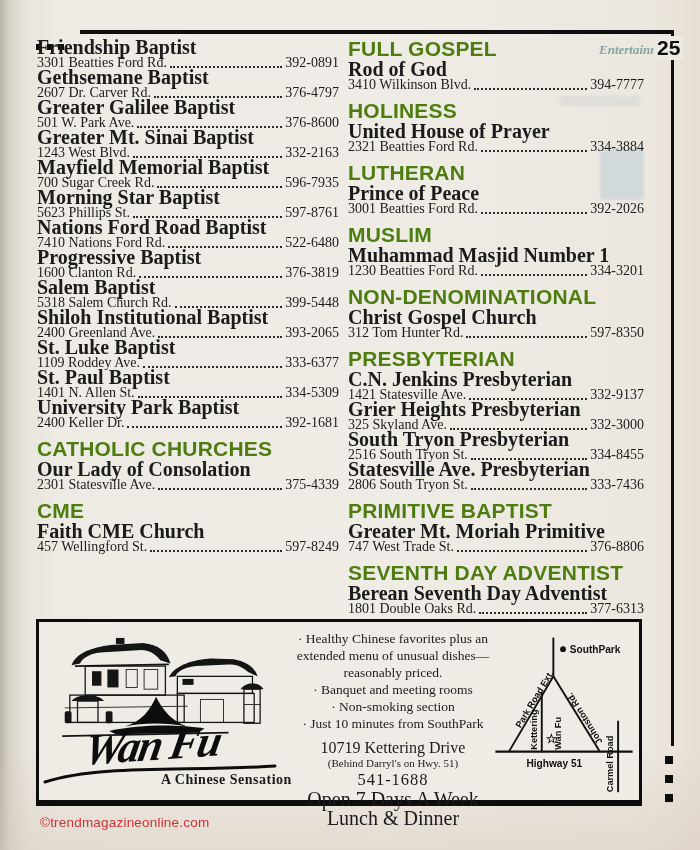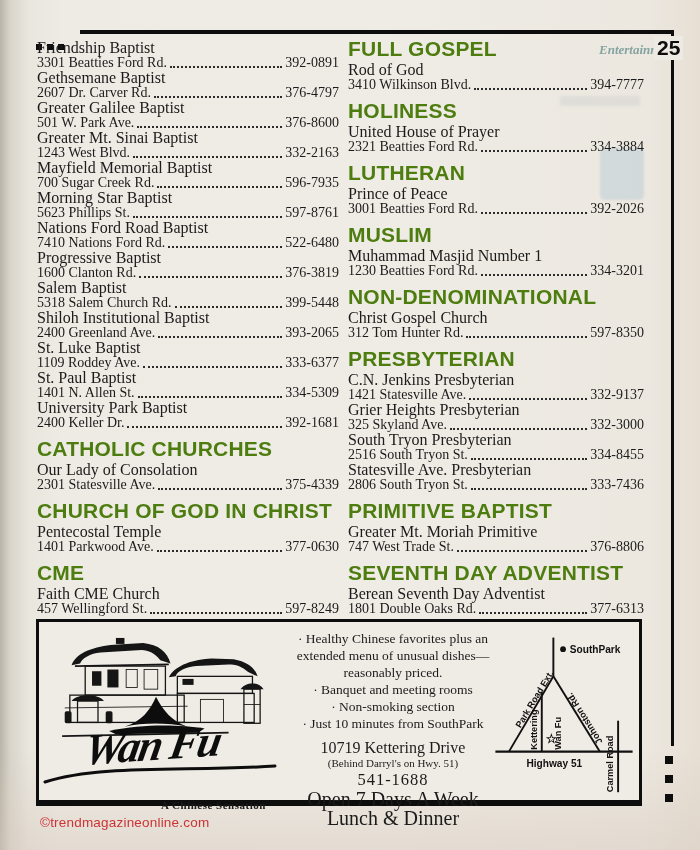--- a/index.html
+++ b/index.html
@@ -40,41 +40,41 @@
   #left-col{left:37px;top:40px;width:302px;}
   #right-col{left:348px;top:38px;width:296px;}
   .dir-section{margin-top:8px;}
   .dir-column > .dir-section:first-child{margin-top:0;}
   .dir-section.no-heading{margin-top:0;}
   .section-heading{
     margin:0 0 2px 0;font-family:"Liberation Sans", sans-serif;font-weight:700;
     font-size:21px;line-height:22px;color:#4d7c0f;letter-spacing:.2px;transform:scaleY(.98);
     transform-origin:left top;white-space:nowrap;
   }
-  .entry-name{font-weight:400;font-size:16px;line-height:15px;white-space:nowrap;}
+  .entry-name{font-weight:700;font-size:20px;line-height:15px;white-space:nowrap;}
   .entry-line{display:flex;align-items:baseline;font-size:14px;line-height:15px;}
   .addr{white-space:nowrap;}
   .dots{flex:1;border-bottom:2px dotted #2b2b2b;margin:0 3px 2px 3px;align-self:flex-end;min-width:12px;}
   .phone{white-space:nowrap;}
   
   .ad-box{
     position:absolute;left:36px;top:619px;width:600px;height:178px;background:#efece5;
     border:3px solid #0d0d0d;border-bottom-width:6px;display:flex;
   }
   .ad-logo{position:relative;width:248px;height:100%;}
   .logo-art{position:absolute;left:4px;top:4px;width:238px;height:128px;}
   .wanfu-script{
     position:absolute;left:46px;top:98px;font-family:"Liberation Serif", serif;
     font-style:italic;font-weight:700;font-size:44px;letter-spacing:-2px;color:#0d0d0d;
     transform:rotate(-4deg) skewX(-14deg);white-space:nowrap;
   }
   .swash{position:absolute;left:2px;top:138px;width:240px;height:28px;}
   .logo-tagline{
     position:absolute;left:122px;top:150px;font-family:"Liberation Serif", serif;
-    font-weight:700;font-size:11px;letter-spacing:.5px;white-space:nowrap;margin-top:27px;
+    font-weight:700;font-size:14px;letter-spacing:.5px;white-space:nowrap;
   }
   .ad-center{width:212px;padding-top:8px;text-align:center;font-size:13.5px;line-height:17px;}
   .bullet-line{white-space:normal;}
   .ad-address{margin-top:7px;font-size:16px;line-height:18px;}
   .ad-address-note{font-size:11px;line-height:13px;}
   .ad-phone{font-weight:400;font-size:16.5px;letter-spacing:1px;line-height:20px;}
   .ad-hours1,.ad-hours2{font-size:20px;line-height:19px;white-space:nowrap;}
   .ad-map{width:140px;position:relative;}
   .map-svg{position:absolute;left:-14px;top:4px;width:158px;height:172px;}
   .map-svg text{font-family:"Liberation Sans", sans-serif;font-weight:700;fill:#111;}
@@ -230,33 +230,20 @@
     <div class="entry-name">Our Lady of Consolation</div>
     <div class="entry-line">
       <span class="addr">2301 Statesville Ave.</span>
       <span class="dots"></span>
       <span class="phone">375-4339</span>
     </div>
   </div>
 </div>
   </section>
 
-  <section class="dir-section">
-    <h2 class="section-heading">CHURCH OF GOD IN CHRIST</h2>
-    <div class="entries">
-  <div class="entry">
-    <div class="entry-name">Pentecostal Temple</div>
-    <div class="entry-line">
-      <span class="addr">1401 Parkwood Ave.</span>
-      <span class="dots"></span>
-      <span class="phone">377-0630</span>
-    </div>
-  </div>
-</div>
-  </section>
 
   <section class="dir-section">
     <h2 class="section-heading">CME</h2>
     <div class="entries">
   <div class="entry">
     <div class="entry-name">Faith CME Church</div>
     <div class="entry-line">
       <span class="addr">457 Wellingford St.</span>
       <span class="dots"></span>
       <span class="phone">597-8249</span>

